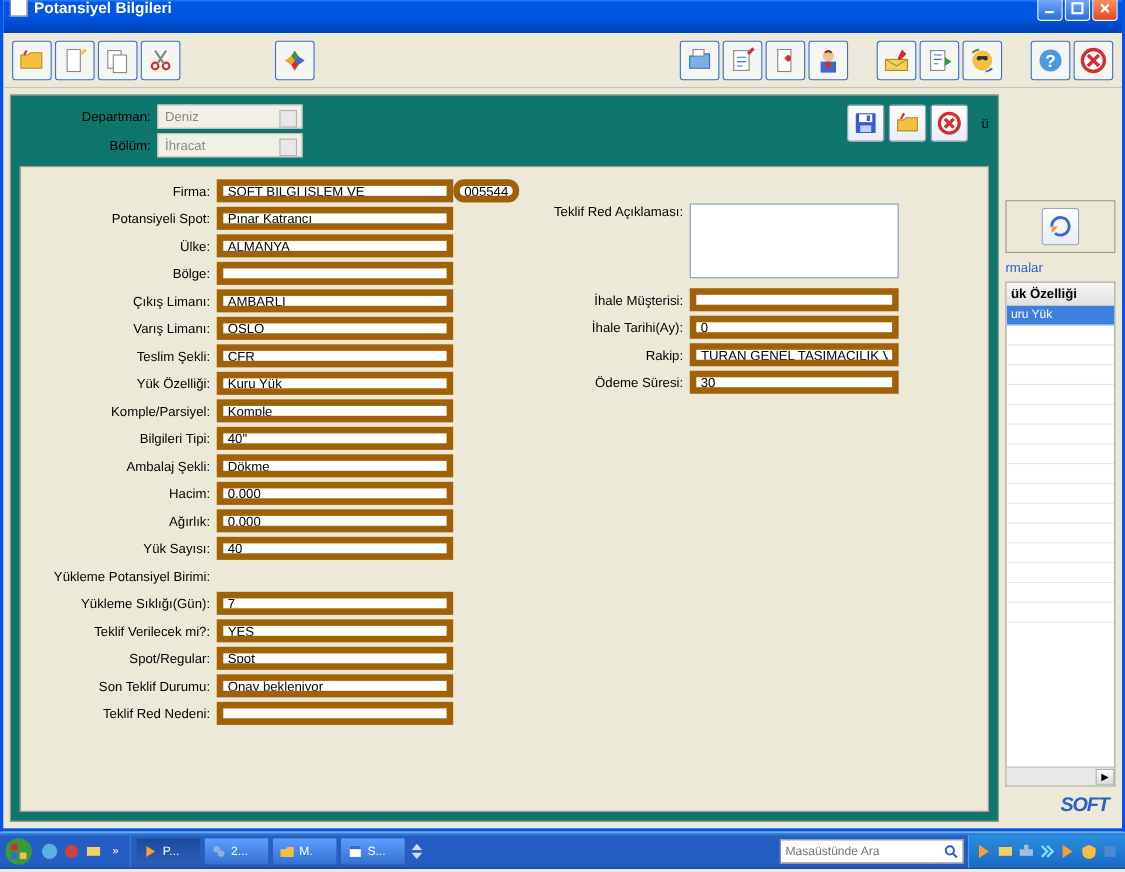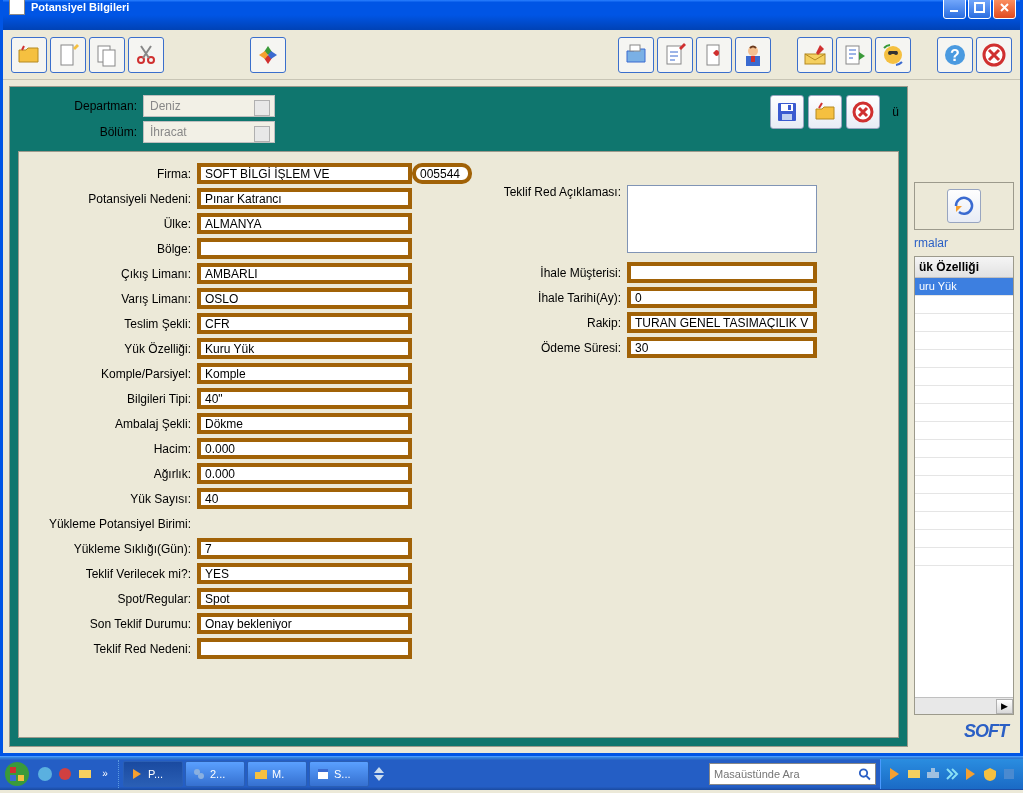--- a/index.html
+++ b/index.html
@@ -21,21 +21,21 @@
   flex-direction: column;
 }
 .titlebar {
   height: 30px;
   background: linear-gradient(to bottom, #2a80ff 0%, #0055e5 8%, #0055e5 50%, #0042b5 100%);
   display: flex;
   align-items: center;
   padding: 0 4px 16px 6px;
   color: #fff;
   font-weight: bold;
-  font-size: 11px;
+  font-size: 14px;
 }
 .titlebar .title-icon {
   width: 16px; height: 16px;
   background: #fff;
   border: 1px solid #888;
   margin-right: 6px;
 }
 .titlebar .title-text { flex: 1; }
 .titlebar .win-btn {
   width: 23px; height: 23px;
@@ -147,21 +147,21 @@
   background: #ece9d8;
   padding: 10px;
   display: flex;
   gap: 20px;
 }
 .form-col { display: flex; flex-direction: column; gap: 2px; }
 .form-row { display: flex; align-items: center; height: 23px; }
 .form-label { width: 168px; text-align: right; padding-right: 6px; font-size: 12px; }
 .form-input {
   width: 215px; height: 21px;
-  border: 4px solid #a16207;
+  border: 6px solid #a16207;
   background: #fff;
   padding: 4px 4px;
   font-size: 12px;
   font-family: Tahoma, Arial, sans-serif;
 }
 .form-input.short { width: 60px; border-radius: 10px; }
 .form-col2 .form-label { width: 135px; }
 .form-col2 .form-input { width: 190px; }
 .form-textarea {
   width: 190px; height: 68px;
@@ -482,21 +482,21 @@
       </div>
 
       <div class="form-area">
         <div class="form-col">
           <div class="form-row">
             <div class="form-label">Firma:</div>
             <input class="form-input" value="SOFT BİLGİ İŞLEM VE" style="">
             <input class="form-input short" style="margin-left: 0px;" value="005544">
           </div>
           <div class="form-row">
-              <div class="form-label">Potansiyeli Nedeni:</div>
+              <div class="form-label">Potansiyeli Spot:</div>
               <input class="form-input" value="Pınar Katrancı" style="">
             </div>
           <div class="form-row">
               <div class="form-label">Ülke:</div>
               <input class="form-input" value="ALMANYA" style="">
             </div>
           <div class="form-row">
               <div class="form-label">Bölge:</div>
               <input class="form-input" value="" style="">
             </div>

